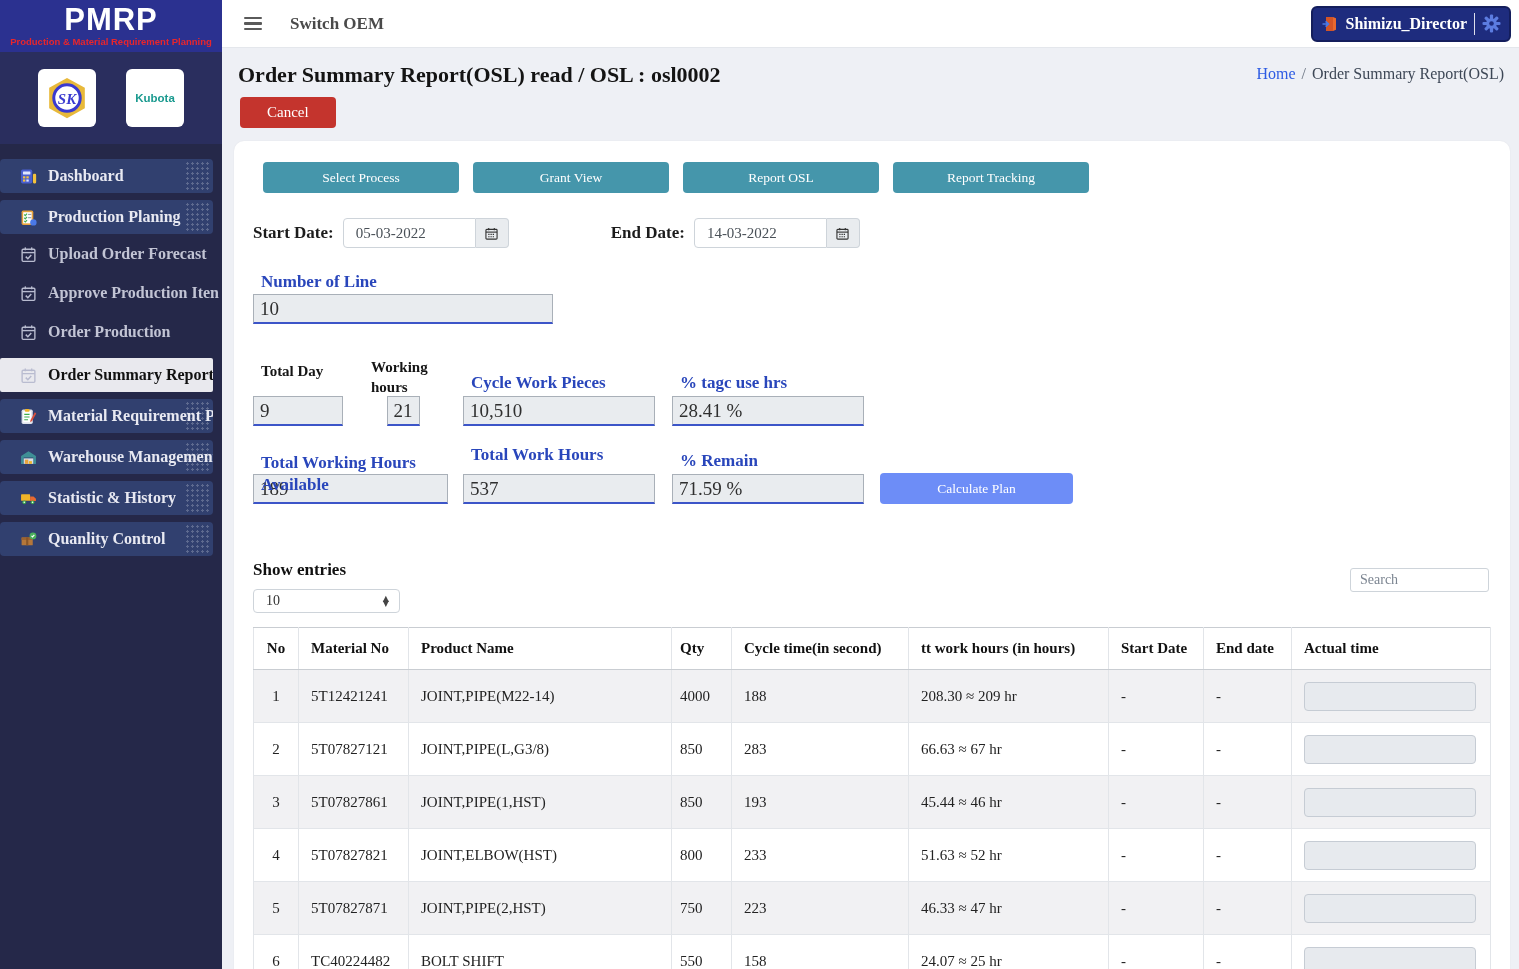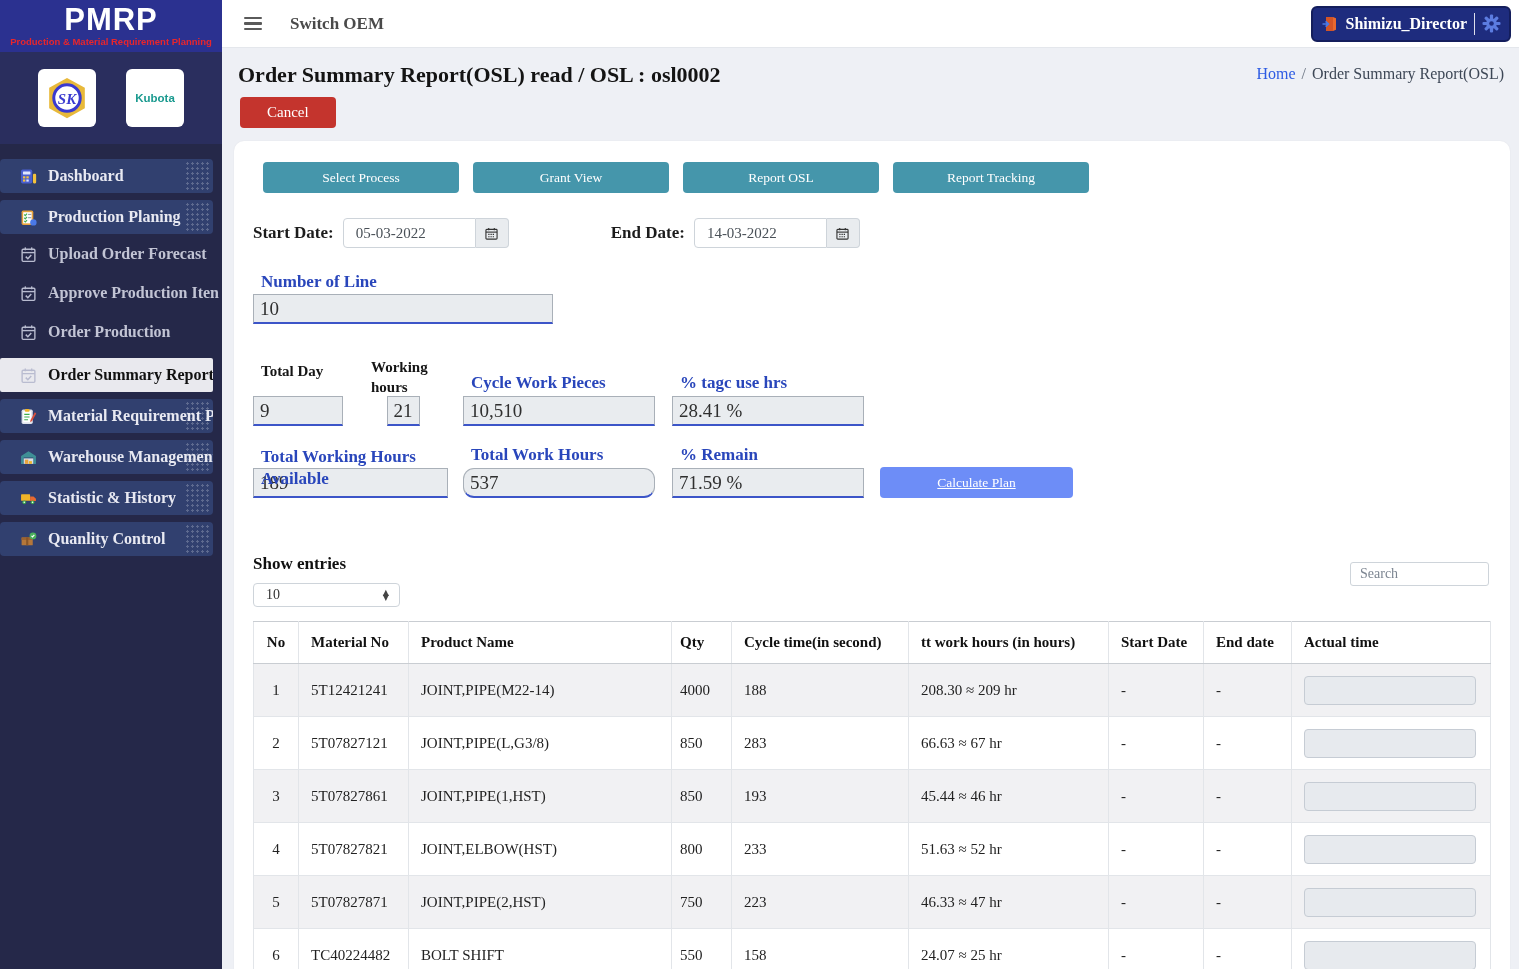--- a/index.html
+++ b/index.html
@@ -67,21 +67,21 @@
   .numline{margin-bottom:33px;}
   .numline .blue-label{margin-left:8px;display:block;margin-bottom:2px;}
   .numline .dis-input{width:300px;}
   .stats-row{display:flex;align-items:flex-end;}
   .stats-row .fg{display:flex;flex-direction:column;}
   .fg .lbl{margin-left:8px;}
   .lbl-clip{height:39px;overflow:hidden;line-height:20px;width:72px;}
   .lbl-overlap{height:22px;overflow:visible;position:relative;z-index:2;width:180px;line-height:22px;}
   .row2{margin-top:19px;}
   .calc-btn{width:193px;height:31px;background:var(--calculate-blue);color:#fff;border:none;border-radius:4px;
-    font-family:"Liberation Serif",serif;font-size:13.5px;cursor:pointer;align-self:flex-end;text-decoration:underline;}
+    font-family:"Liberation Serif",serif;font-size:13.5px;cursor:pointer;align-self:flex-end;}
   
   .table-controls{display:flex;justify-content:space-between;margin-top:56px;}
   .show-entries-label{font-weight:bold;font-size:17px;color:#111;}
   .entries-select{width:147px;height:24px;border:1px solid #ced4da;border-radius:4px;margin-top:9px;
     display:flex;align-items:center;justify-content:space-between;padding:0 10px 0 12px;font-size:14px;color:#333;cursor:pointer;background:#fff;}
   .sel-arrows{font-size:8px;line-height:4px;color:#444;display:flex;flex-direction:column;gap:1px;font-family:"DejaVu Sans",sans-serif;}
   .search-input{width:139px;height:24px;border:1px solid #ced4da;border-radius:3px;margin-top:8px;margin-right:2px;
     font-family:"Liberation Serif",serif;font-size:14px;padding:0 9px;color:#0f172a;}
   .search-input::placeholder{color:#7c8591;}
   table.data{width:100%;border-collapse:collapse;margin-top:14px;font-size:15px;table-layout:fixed;}
@@ -356,21 +356,21 @@
         </div>
       </div>
 
       <div class="stats-row row2">
         <div class="fg" style="width:195px;margin-right:15px;">
           <span class="blue-label lbl lbl-overlap">Total Working Hours Available</span>
           <div class="dis-input">189</div>
         </div>
         <div class="fg" style="width:192px;margin-right:17px;">
           <span class="blue-label lbl">Total Work Hours</span>
-          <div class="dis-input" style="margin-top:3px;border-radius:11px;">537</div>
+          <div class="dis-input" style="margin-top:9px;">537</div>
         </div>
         <div class="fg" style="width:192px;margin-right:16px;">
           <span class="blue-label lbl">% Remain</span>
           <div class="dis-input" style="margin-top:3px;">71.59 %</div>
         </div>
         <button class="calc-btn">Calculate Plan</button>
       </div>
 
       <div class="table-controls">
         <div>

